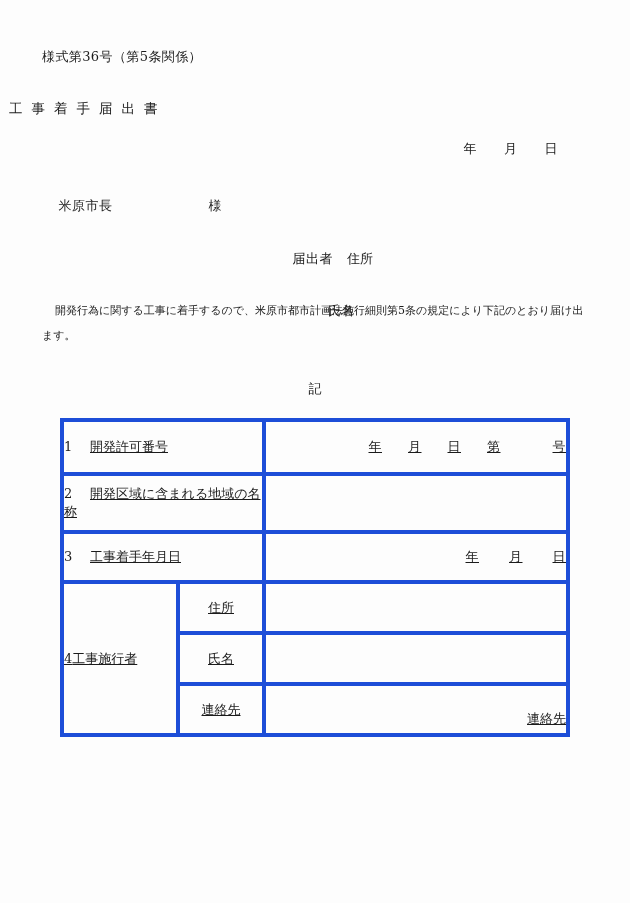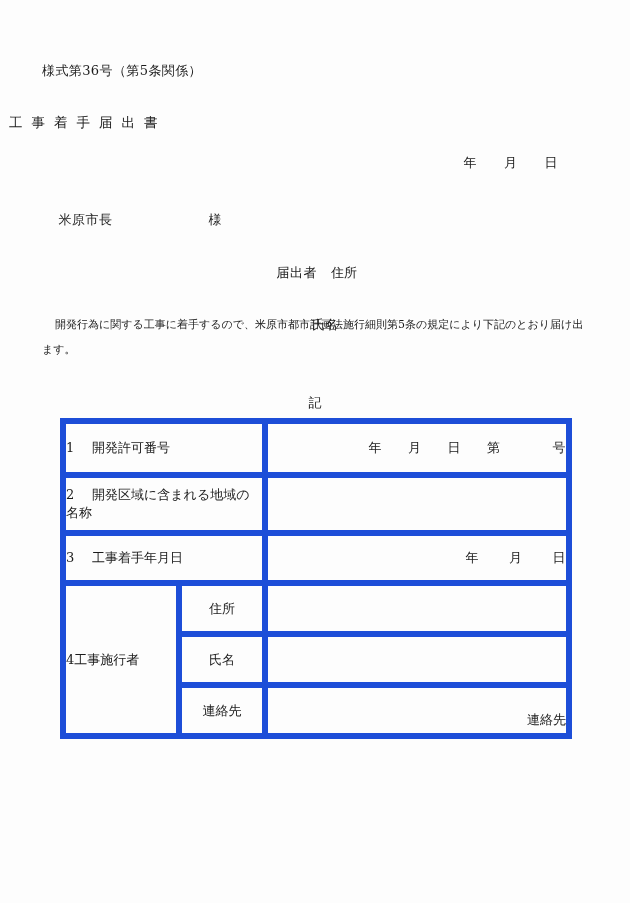--- a/index.html
+++ b/index.html
@@ -17,21 +17,21 @@
     color: #1b1b1b;
     -webkit-font-smoothing: antialiased;
   }
   .page {
     position: absolute;
     inset: 0;
     background: #fdfdfd;
   }
 
   
-  .abs { position: absolute; white-space: pre; margin-top: 14px; }
+  .abs { position: absolute; white-space: pre; }
 
   
   .form-code {
     left: 42px;
     top: 48px;
     font-size: 13px;
     letter-spacing: 0.4px;
   }
   .doc-title {
     left: 0;
@@ -56,21 +56,21 @@
     font-size: 13px;
   }
   .addressee .name { letter-spacing: 0.5px; }
   .addressee .sama {
     display: inline-block;
     margin-left: 96px;
   }
 
   
   .submitter {
-    left: 260px;
+    left: 276px;
     top: 220px;
     font-size: 13px;
     line-height: 26px;
   }
   .submitter .label { letter-spacing: 0.5px; }
   .submitter .field1 { display: inline-block; margin-left: 14px; }
   .submitter .row2 { display: block; padding-left: 52px; }
 
   
   .body-text {
@@ -97,24 +97,25 @@
   .form-table {
     position: absolute;
     left: 60px;
     top: 418px;
     width: 506px;
     border-collapse: collapse;
     table-layout: fixed;
     font-size: 13px;
   }
   .form-table td {
-    border: 6px solid #1d4ed8;
+    border: 4px solid #1d4ed8;
     padding: 0 0 0 0;
     vertical-align: middle;
     background: #fdfdfd;
+    text-decoration: underline;
   }
   .col-no      { width: 116px; }
   .col-sub     { width: 86px; }
   .col-val     { width: 304px; }
 
   .cell-label {
     padding-left: 10px;
     font-size: 13px;
   }
   .cell-label .num {

